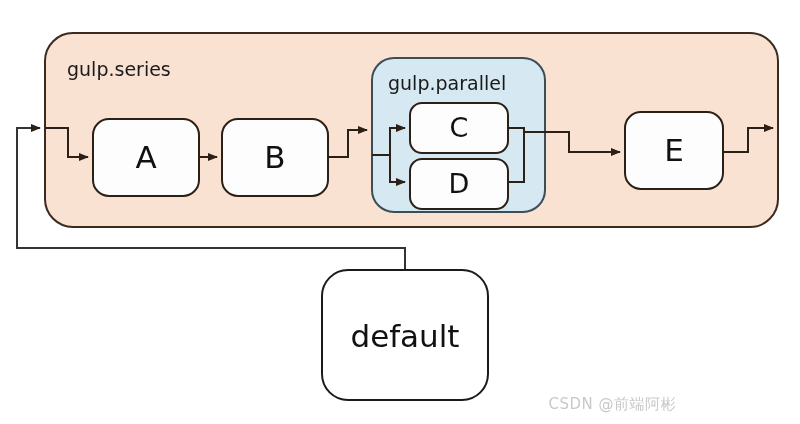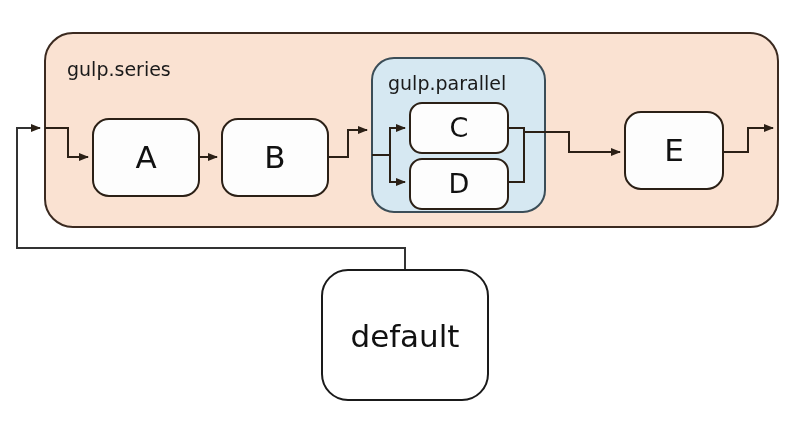--- a/index.html
+++ b/index.html
@@ -153,14 +153,15 @@
       <text class="node-label-lg" x="674" y="152">E</text>
     </g>
 
     <g>
       <rect x="322" y="270" width="166" height="130" rx="26" ry="26" fill="#ffffff" stroke="#1a1a1a" stroke-width="2"></rect>
       <text class="node-label-lg" x="405" y="338">default</text>
     </g>
 
   </svg>
 
+  <div class="watermark">CSDN @前端阿彬</div>
 
 </div>
 
 </body></html>

